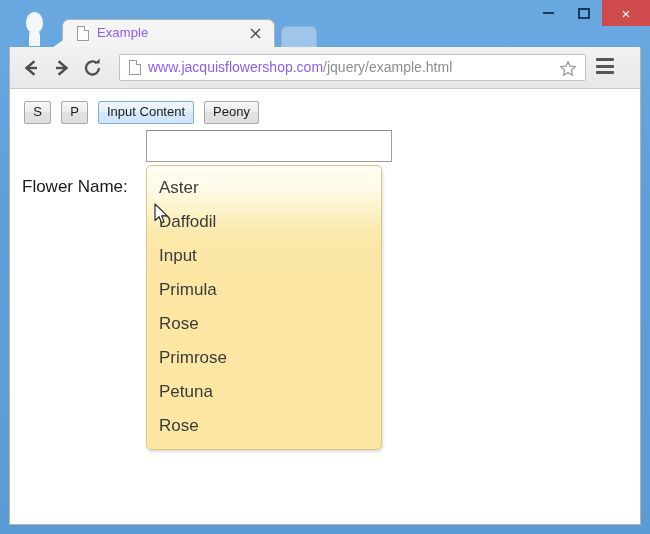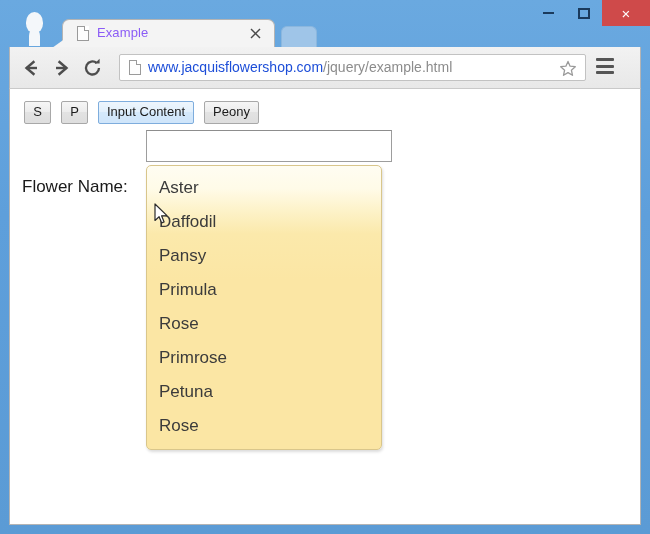--- a/index.html
+++ b/index.html
@@ -221,21 +221,21 @@
     top: 5px;
   }
   #url-text {
     position: absolute;
     left: 28px;
     top: 4px;
     font-size: 14px;
     color: #8c8c8c;
     white-space: nowrap;
   }
-  #url-text .url-domain { color: #1d4ed8; }
+  #url-text .url-domain { color: #8b5cf6; }
   #bookmark-star-icon {
     position: absolute;
     right: 8px;
     top: 5px;
     cursor: pointer;
   }
   #bookmark-star-icon svg { display: block; }
 
   #menu-button {
     position: absolute;
@@ -460,21 +460,21 @@
       <button class="page-btn" id="btn-close">Peony</button>
     </div>
 
     <label id="flower-name-label">Flower Name:</label>
 
     <input id="flower-name-input" type="text" value="" placeholder="" style="">
 
     <div id="autocomplete-menu">
       <div class="autocomplete-item">Aster</div>
       <div class="autocomplete-item">Daffodil</div>
-      <div class="autocomplete-item">Pansy</div>
+      <div class="autocomplete-item">Input</div>
       <div class="autocomplete-item">Primula</div>
       <div class="autocomplete-item">Rose</div>
       <div class="autocomplete-item">Primrose</div>
       <div class="autocomplete-item">Petuna</div>
       <div class="autocomplete-item">Rose</div>
     </div>
 
     <div id="mouse-cursor">
       <svg viewBox="0 0 16 23" width="16" height="23" aria-hidden="true">
         <path d="M1 1 L1 17.5 L5.1 13.7 L7.7 19.9 L10.1 18.9 L7.6 12.8 L13 12.6 Z" fill="#ffffff" stroke="#2b2b2b" stroke-width="1.2" stroke-linejoin="round"></path>

